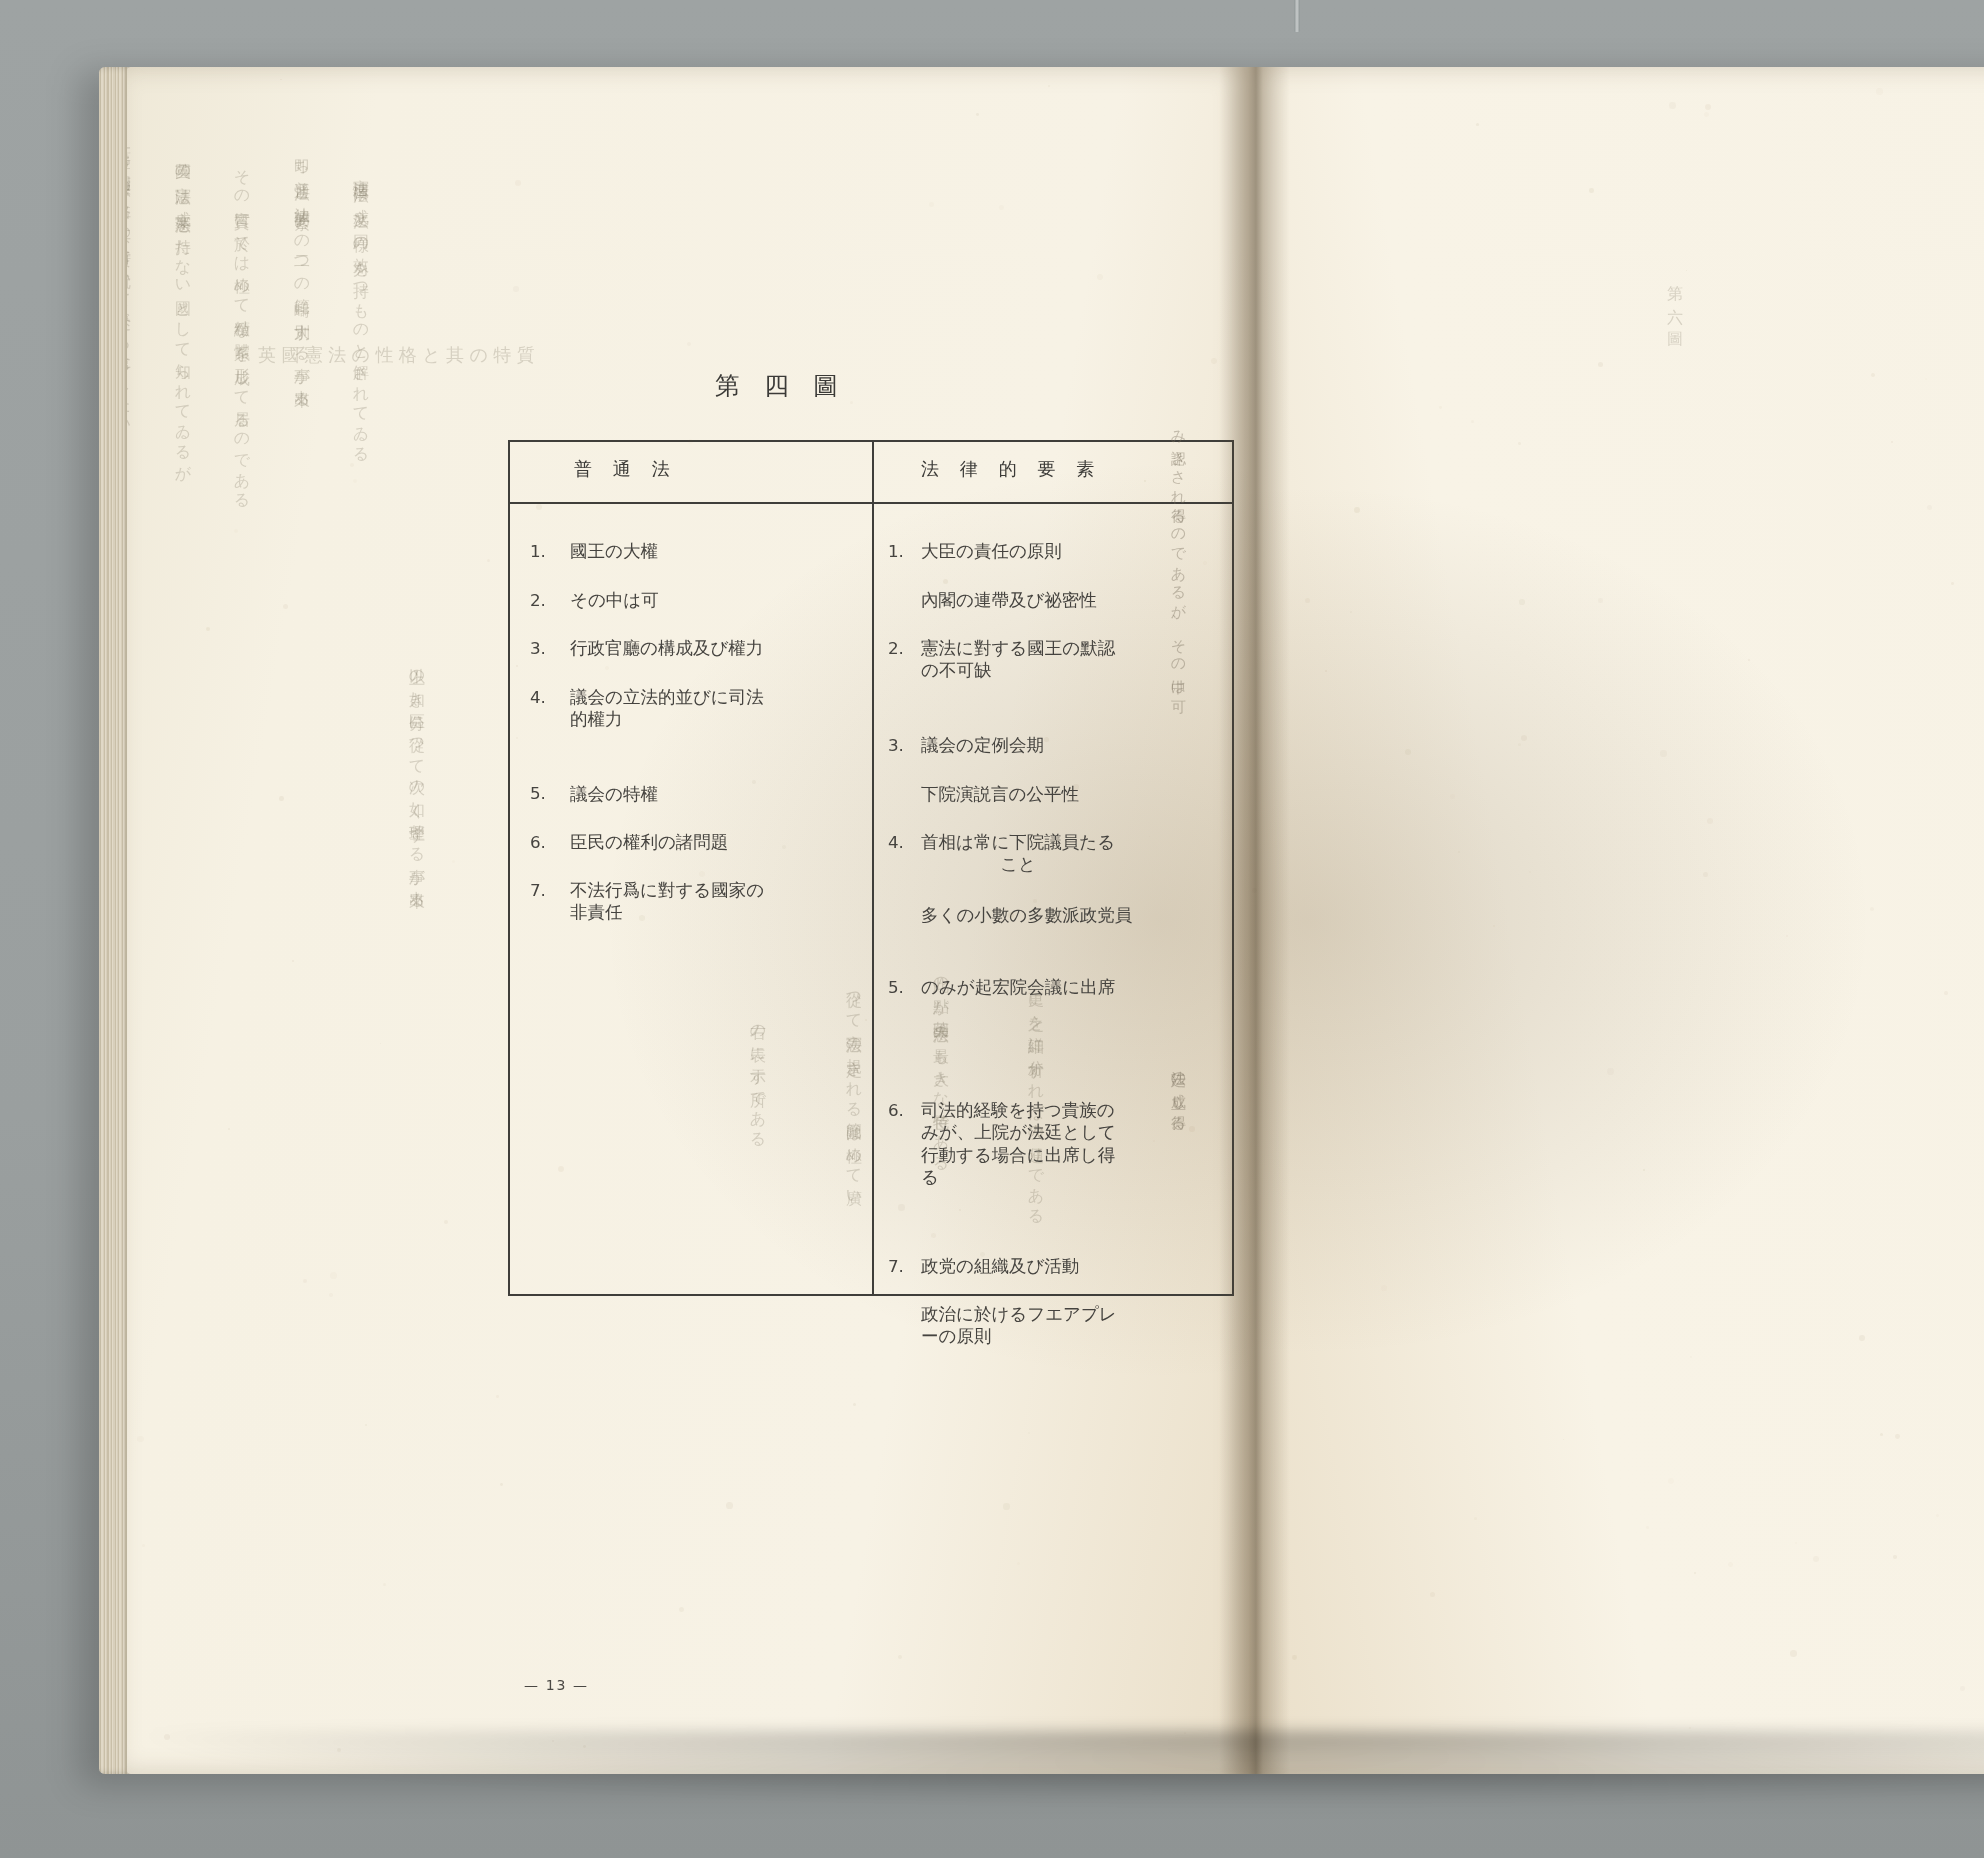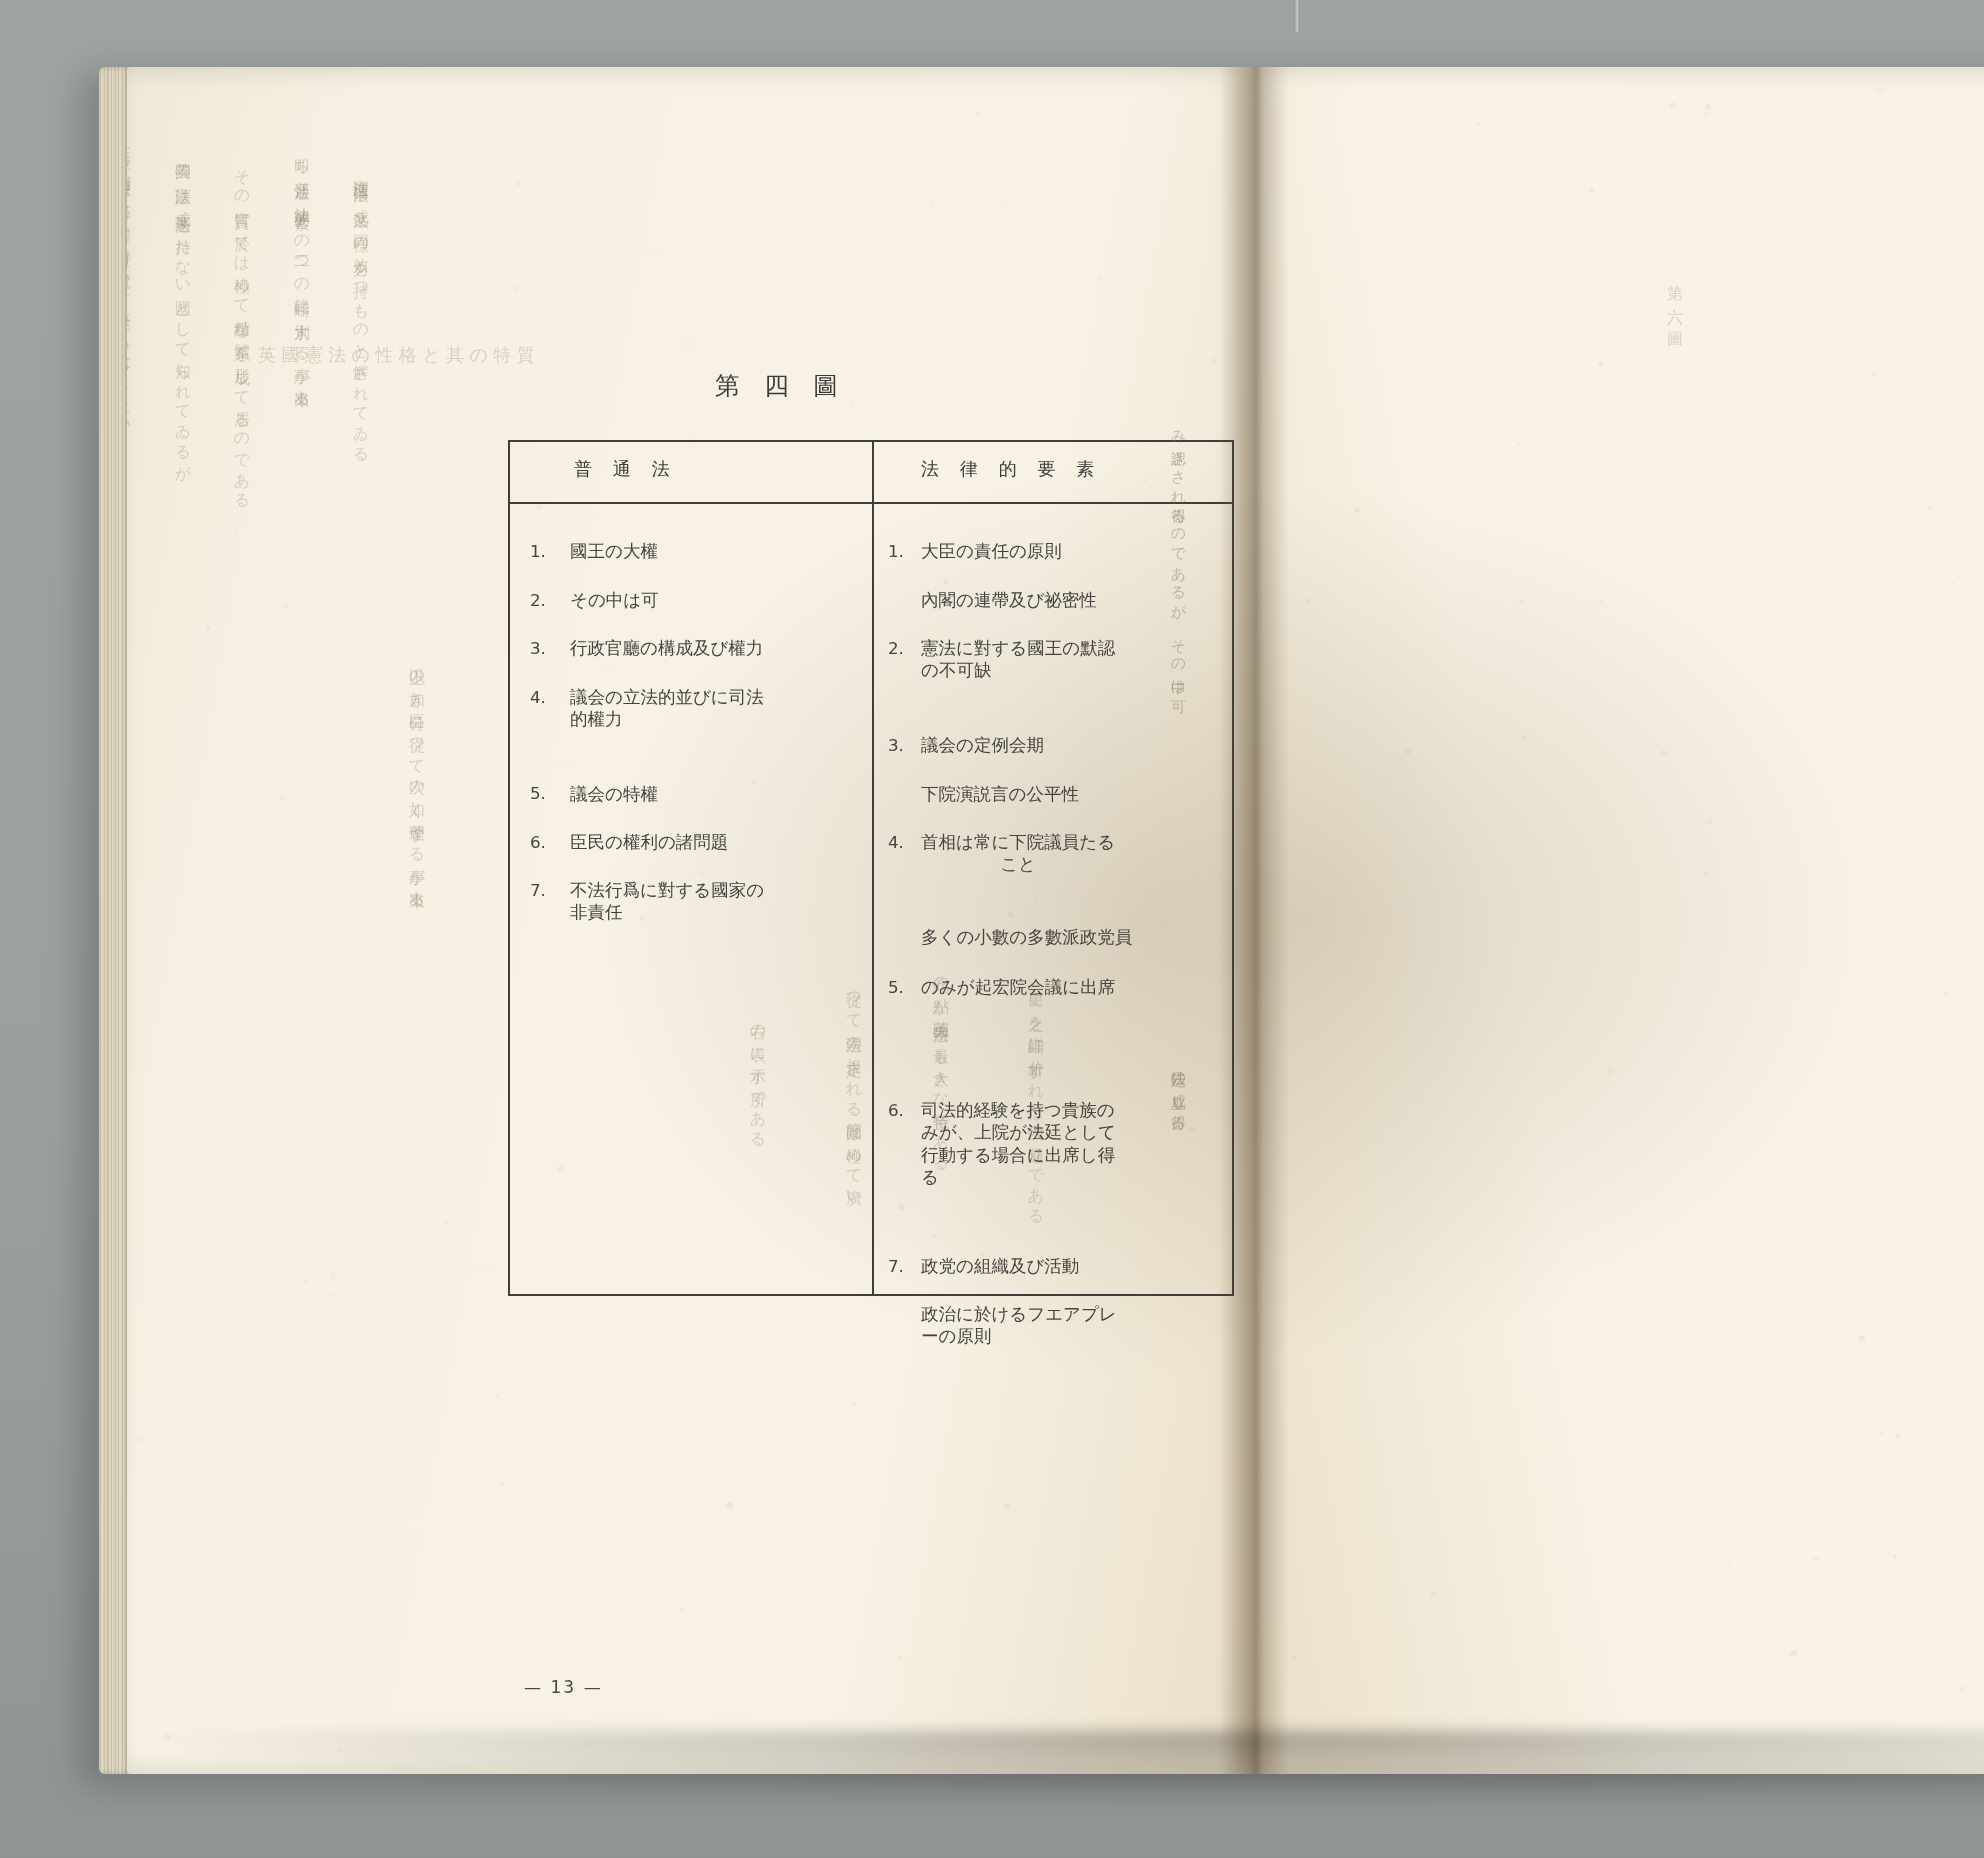--- a/index.html
+++ b/index.html
@@ -184,21 +184,21 @@
   .num {
     position: absolute;
     font-size: 16.7px;
     color: #45433f;
   }
 
   #page-number {
     position: absolute;
     left: 397px;
     top: 1610px;
-    font-size: 17px;
+    font-size: 14px;
     color: #4a4844;
     letter-spacing: 0.12em;
   }
 
   
   .bleed {
     position: absolute;
     color: rgba(120,110,92,0.40);
     font-size: 16px;
     line-height: 1.5;
@@ -289,21 +289,21 @@
 
       <div class="num" style="left:378px;  top:293px;">3.</div>
       <div class="cell" style="left:411px; top:292px;">議会の定例会期</div>
 
       <div class="cell" style="left:411px; top:341px;">下院演説言の公平性</div>
 
       <div class="num" style="left:378px;  top:390px;">4.</div>
       <div class="cell" style="left:411px; top:389px;text-align:center;">首相は常に下院議員たる
 こと</div>
 
-      <div class="cell" style="left:411px; top:485px;font-family:Liberation Mono, monospace;">多くの小數の多數派政党員</div>
+      <div class="cell" style="left:411px; top:462px;">多くの小數の多數派政党員</div>
 
       <div class="num" style="left:378px;  top:535px;">5.</div>
       <div class="cell" style="left:411px; top:534px;">のみが起宏院会議に出席</div>
 
       <div class="num" style="left:378px;  top:658px;">6.</div>
       <div class="cell" style="left:411px; top:657px;">司法的経験を持つ貴族の
 みが、上院が法廷として
 行動する場合に出席し得
 る</div>
 

